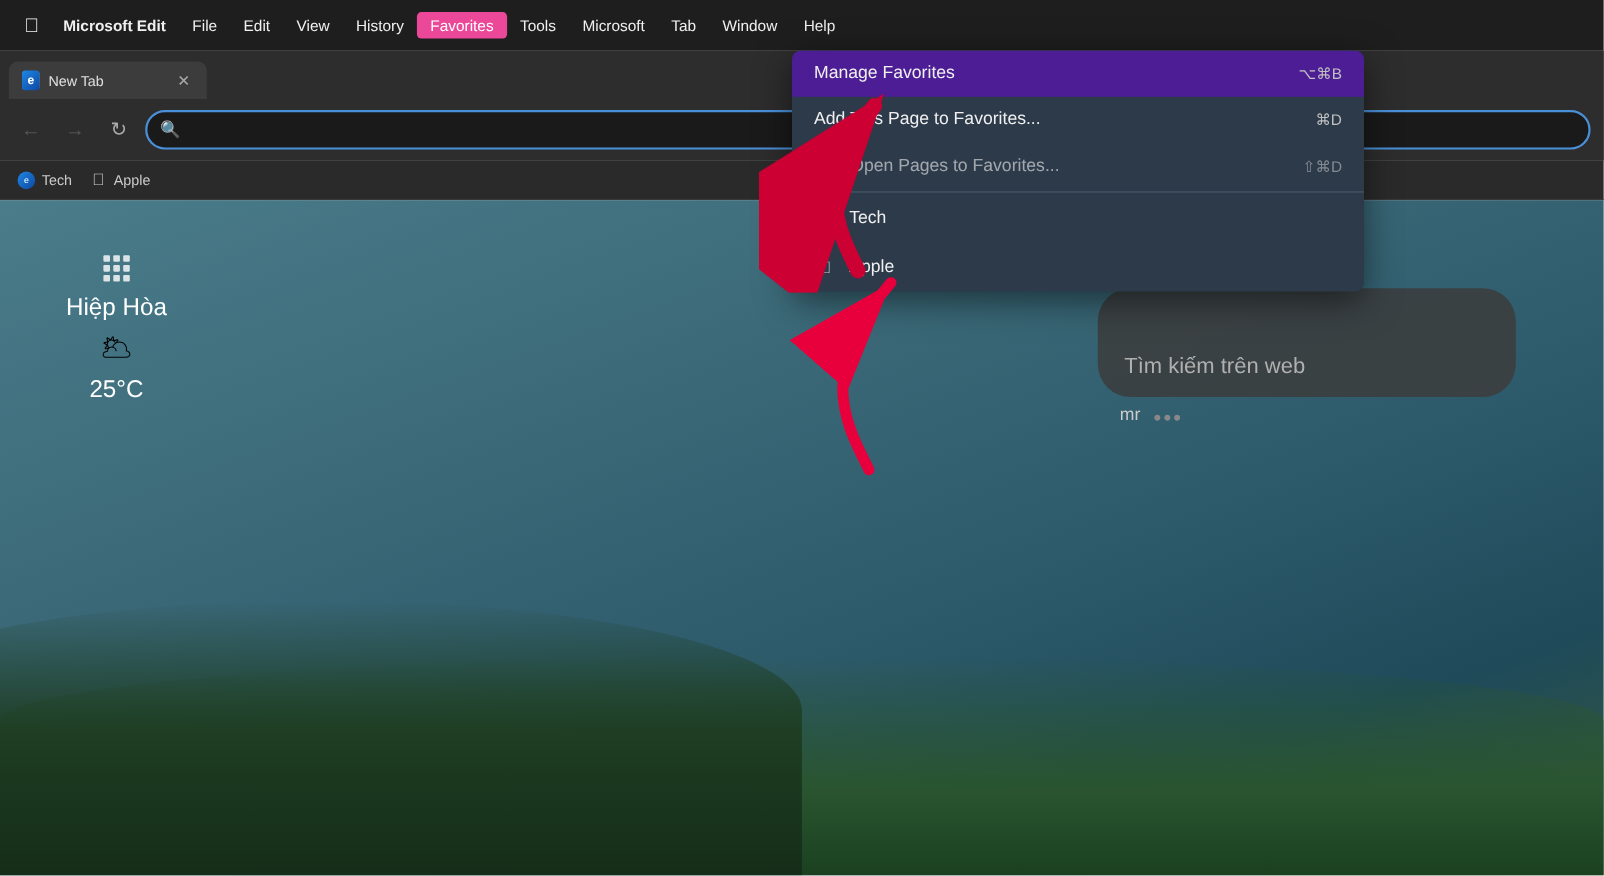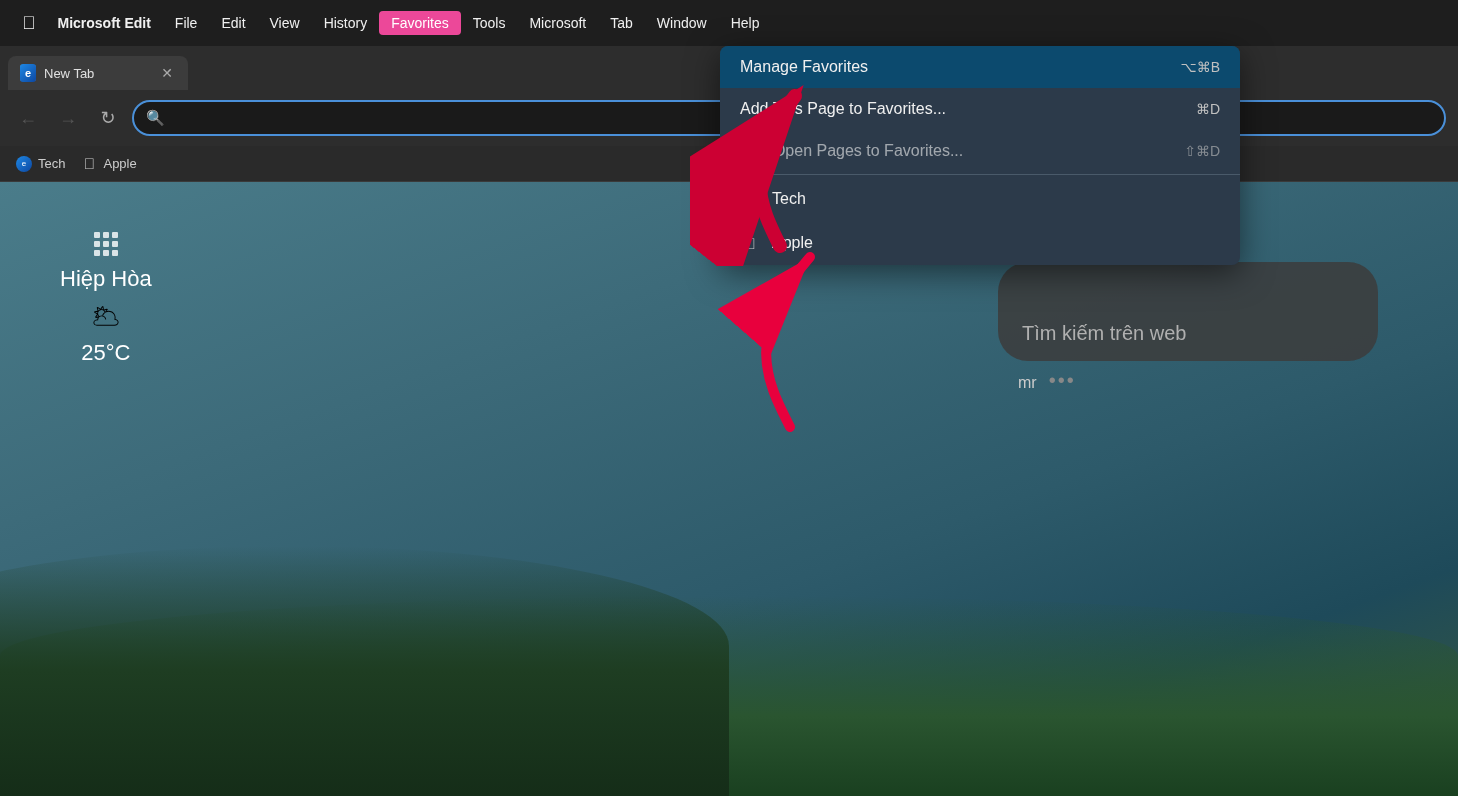--- a/index.html
+++ b/index.html
@@ -255,21 +255,21 @@
       z-index: 200;
     }
     .dropdown-item {
       display: flex;
       align-items: center;
       padding: 12px 20px;
       cursor: pointer;
       position: relative;
     }
     .dropdown-item.highlighted {
-      background: #0c4a6e;
+      background: #4c1d95;
     }
     .dropdown-item-label {
       flex: 1;
       font-size: 16px;
       color: #f0f0f0;
       font-weight: 400;
     }
     .dropdown-item-shortcut {
       color: #c0c0c0;
       font-size: 14px;
@@ -401,21 +401,21 @@
     </div>
     <span class="weather-text">Hiệp Hòa</span>
     <span class="weather-icon">🌥</span>
     <span class="weather-text">25°C</span>
   </div>
 
   <div id="search-box">
     <div class="search-box-inner">
       <span class="search-box-text">Tìm kiếm trên web</span>
     </div>
-    <div style="display:flex; align-items:flex-end; gap:12px; padding: 8px 20px;">
+    <div style="display:flex; align-items:flex-start; gap:12px; padding: 8px 20px;">
       <span class="search-mr">mr</span>
       <span class="search-dots">•••</span>
     </div>
   </div>
 
   <div id="arrow-annotation">
     <svg width="160" height="200" viewBox="0 0 160 200">
 
       <defs>
         <marker id="arrowhead" markerWidth="10" markerHeight="7" refX="10" refY="3.5" orient="auto">

